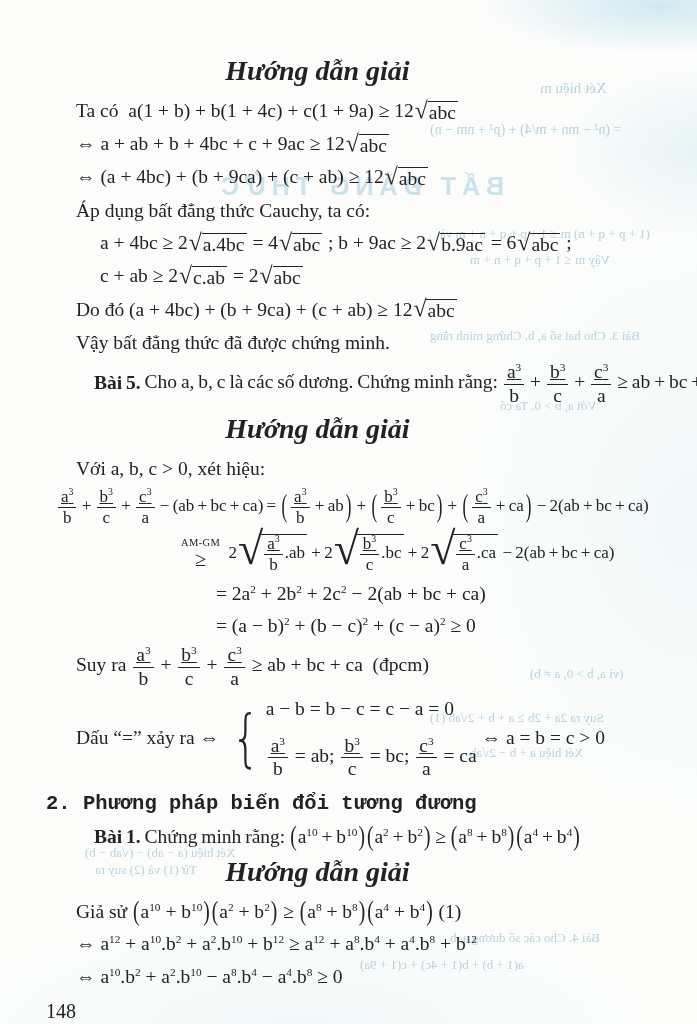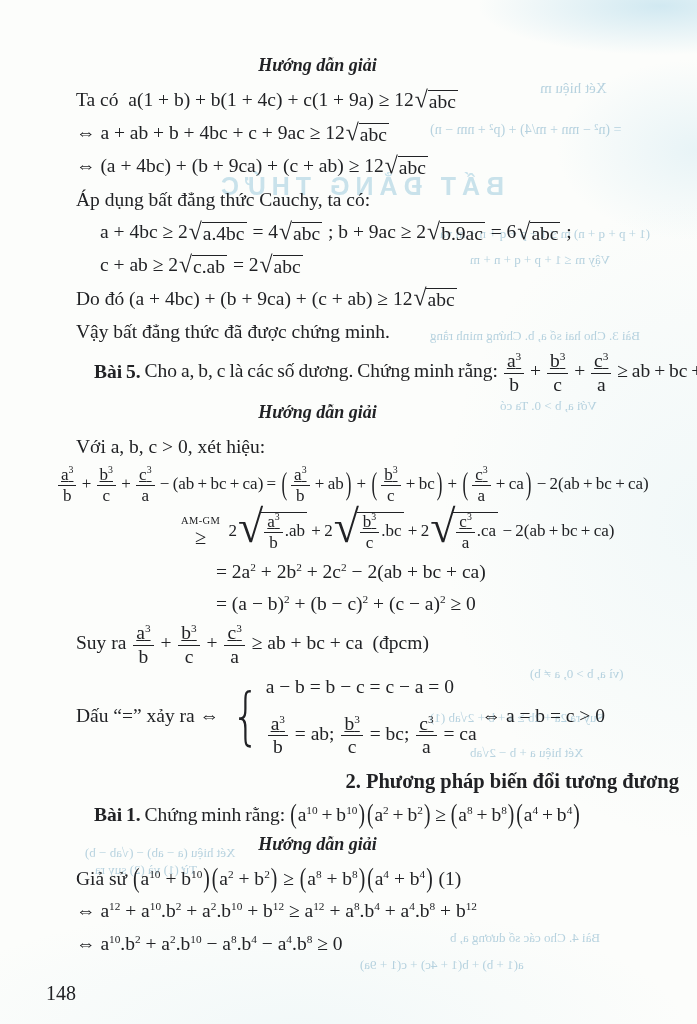--- a/index.html
+++ b/index.html
@@ -8,25 +8,25 @@
     font-family:"Liberation Serif",serif;color:#212225;
     background:
       radial-gradient(260px 70px at 660px 6px, rgba(150,205,228,.42), rgba(150,205,228,0) 70%),
       radial-gradient(200px 130px at 697px 150px, rgba(160,210,230,.22), rgba(160,210,230,0) 70%),
       radial-gradient(340px 430px at 697px 520px, rgba(170,215,232,.13), rgba(170,215,232,0) 75%),
       radial-gradient(520px 170px at 300px 1030px, rgba(170,215,232,.12), rgba(170,215,232,0) 75%),
       #fcfdfb;
   }
   .content{position:relative;z-index:2;padding:50px 18px 0 46px;}
   .line{white-space:pre;font-size:19.5px;line-height:1.3;margin-bottom:7px;}
-  .heading{font-weight:bold;font-style:italic;text-align:center;font-size:18px;margin:5px 90px 11px 0;white-space:pre;}
-  .section{font-family:Liberation Serif, serif;font-weight:bold;font-size:20.5px;margin:12px 0 9px;white-space:pre;text-align:right;}
+  .heading{font-weight:bold;font-style:italic;text-align:center;font-size:28px;margin:5px 90px 11px 0;white-space:pre;}
+  .section{font-family:Liberation Mono, monospace;font-weight:bold;font-size:20.5px;margin:12px 0 9px;white-space:pre;}
   .problem{font-size:19.5px;word-spacing:-1px;}
   .plabel{font-weight:bold;margin-left:48px;}
-  .footer{position:absolute;left:46px;bottom:19px;font-size:20px;z-index:2;margin-top:7px;}
+  .footer{position:absolute;left:46px;bottom:1px;font-size:20px;z-index:2;margin-top:7px;}
   .ind1{margin-left:30px}.ind2{margin-left:54px}.ind3{margin-left:170px}.ind4{margin-left:135px}.ind5{margin-left:10px}
   .sm{font-size:17px;word-spacing:-1px;}
   sup{font-size:.58em;line-height:0;}
   .frac{display:inline-flex;flex-direction:column;align-items:center;vertical-align:middle;margin:0 2px;line-height:1.05;}
   .fn{border-bottom:1.5px solid currentColor;padding:0 3px 1px;text-decoration:underline;}
   .fd{padding-top:1px;}
   .sqrt{display:inline-flex;align-items:flex-start;vertical-align:middle;margin:0 1px;}
   .rs{font-size:1.22em;line-height:.9;transform:translateY(-1px);}
   .rc{border-top:1.5px solid currentColor;padding:0 2px 0 1px;line-height:1.15;}
   .sqrt.tall .rs{font-size:2.7em;line-height:.72;transform:translateY(-2px);margin-right:-2px;}

